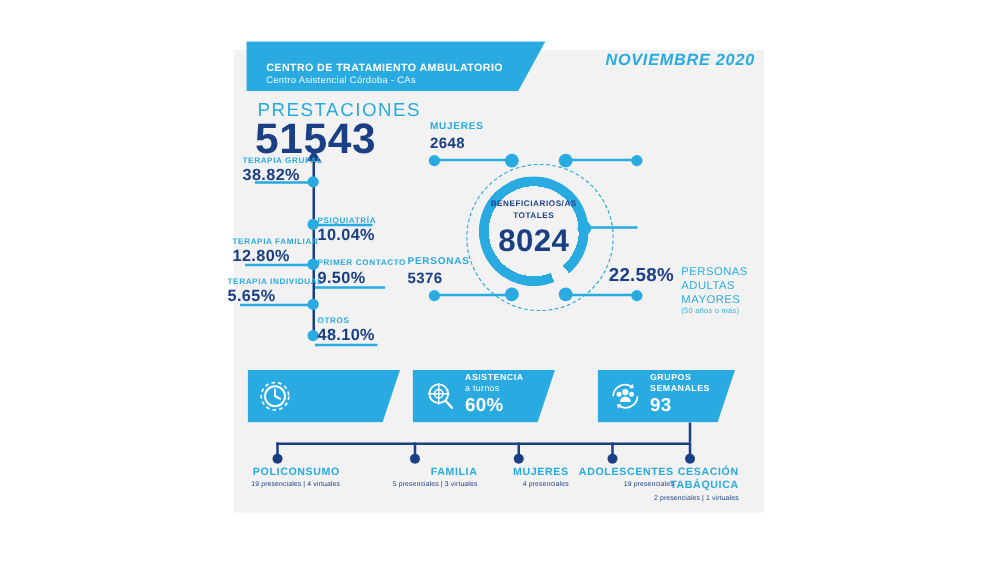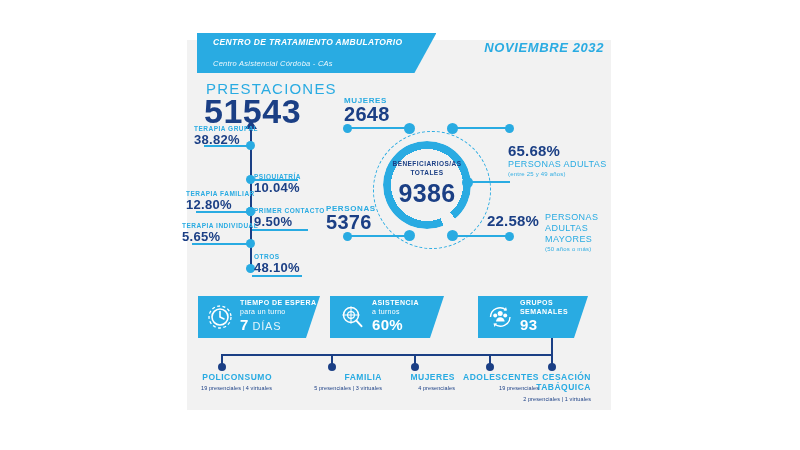--- a/index.html
+++ b/index.html
@@ -15,21 +15,21 @@
     position:absolute;left:187px;top:40px;width:424px;height:370px;
     background:#f2f2f2;
   }
 
   
   .hdr-badge{
     position:absolute;left:197px;top:33px;height:32px;
     background:#29ABE2;color:#ffffff;
     padding:4px 34px 4px 16px;
     clip-path:polygon(0 0,100% 0,calc(100% - 22px) 100%,0 100%);
-    display:flex;flex-direction:column;justify-content:space-between;font-style:italic;
+    display:flex;flex-direction:column;justify-content:flex-end;
   }
   .hdr-badge .t1{font-size:8.5px;font-weight:bold;letter-spacing:.35px;line-height:10px;}
   .hdr-badge .t2{font-size:7.5px;letter-spacing:.25px;line-height:10px;opacity:.92;}
   .hdr-month{
     position:absolute;right:196px;top:40px;
     color:#29ABE2;font-size:13px;font-weight:bold;font-style:italic;
     letter-spacing:.6px;
   }
 
   
@@ -93,21 +93,21 @@
   .donut-txt .l2{
     color:#1B3F85;font-size:25px;font-weight:bold;letter-spacing:.3px;
     line-height:28px;margin-top:2px;
   }
 
   
   .spoke{position:absolute;height:2px;background:#29ABE2;}
 
   
   .fig-label{color:#29ABE2;font-size:8px;font-weight:bold;letter-spacing:.6px;white-space:nowrap;}
-  .fig-value{color:#1B3F85;font-size:20px;font-weight:bold;letter-spacing:.3px;line-height:18px;white-space:nowrap;}
+  .fig-value{color:#1B3F85;font-size:12px;font-weight:bold;letter-spacing:.3px;line-height:18px;white-space:nowrap;}
 
   .age-pct{color:#1B3F85;font-size:15px;font-weight:bold;letter-spacing:.2px;white-space:nowrap;}
   .age-name{color:#29ABE2;font-size:9px;letter-spacing:.4px;line-height:11px;white-space:nowrap;}
   .age-sub{color:#29ABE2;font-size:6px;letter-spacing:.2px;line-height:8px;white-space:nowrap;opacity:.95;}
 
   
   .kpi{
     position:absolute;top:296px;height:42px;background:#29ABE2;color:#fff;
     clip-path:polygon(0 0,100% 0,calc(100% - 14px) 100%,0 100%);
     display:flex;align-items:center;
@@ -131,21 +131,21 @@
 <body>
 
 <div id="canvas">
 
   <div class="panel"></div>
 
   <div class="hdr-badge">
     <div class="t1">CENTRO DE TRATAMIENTO AMBULATORIO</div>
     <div class="t2">Centro Asistencial Córdoba - CAs</div>
   </div>
-  <div class="hdr-month">NOVIEMBRE 2032</div>
+  <div class="hdr-month">NOVIEMBRE 2020</div>
 
   <div class="prest-label">PRESTACIONES</div>
   <div class="prest-value">51543</div>
 
   <div class="axis-arrow"></div>
   <div class="axis-line"></div>
 
   <div class="node" style="left:246px;top:141px;"></div>
   <div class="tick-l" style="left:204px;top:145px;width:44px;"></div>
   <div class="stat-l" style="left:194px;top:125px;width:56px;">
@@ -186,21 +186,21 @@
   <div class="stat-r" style="left:254px;top:253px;width:60px;">
     <div class="stat-name">OTROS</div>
     <div class="stat-pct">48.10%</div>
   </div>
 
   <div class="donut-dash"></div>
   <div class="donut-ring"></div>
   <div class="donut-txt">
     <div class="l1">BENEFICIARIOS/AS</div>
     <div class="l1">TOTALES</div>
-    <div class="l2">9386</div>
+    <div class="l2">8024</div>
   </div>
 
   <div class="spoke" style="left:348px;top:127px;width:60px;"></div>
   <div class="node" style="left:343px;top:124px;"></div>
   <div class="node" style="left:404px;top:123px;width:11px;height:11px;"></div>
   <div style="position:absolute;left:344px;top:96px;">
     <div class="fig-label">MUJERES</div>
     <div class="fig-value">2648</div>
   </div>
 
@@ -217,46 +217,36 @@
   <div class="node" style="left:505px;top:124px;"></div>
 
   <div class="spoke" style="left:466px;top:181px;width:44px;"></div>
   <div class="node" style="left:462px;top:177px;width:11px;height:11px;"></div>
 
   <div class="spoke" style="left:452px;top:235px;width:58px;"></div>
   <div class="node" style="left:447px;top:230px;width:11px;height:11px;"></div>
   <div class="node" style="left:505px;top:232px;"></div>
 
 
-  <div style="position:absolute;left:508px;top:142px;">
-    <div class="age-pct">65.68%</div>
-    <div class="age-name">PERSONAS ADULTAS</div>
-    <div class="age-sub">(entre 25 y 49 años)</div>
-  </div>
 
   <div style="position:absolute;left:487px;top:212px;display:flex;align-items:flex-start;gap:6px;">
     <div class="age-pct">22.58%</div>
     <div style="width:60px;">
       <div class="age-name" style="white-space:normal;">PERSONAS ADULTAS MAYORES</div>
       <div class="age-sub">(50 años o más)</div>
     </div>
   </div>
 
   <div class="kpi" style="left:198px;width:122px;">
     <div class="ic">
       <svg width="26" height="26" viewBox="0 0 26 26">
         <circle cx="13" cy="13" r="11" fill="none" stroke="#fff" stroke-width="1.3" stroke-dasharray="3 2.4"></circle>
         <circle cx="13" cy="13" r="8" fill="none" stroke="#fff" stroke-width="1.6"></circle>
         <path d="M13 7.5 L13 13 L17 15" fill="none" stroke="#fff" stroke-width="1.6" stroke-linecap="round"></path>
       </svg>
-    </div>
-    <div class="tx">
-      <div class="k1">TIEMPO DE ESPERA</div>
-      <div class="k2">para un turno</div>
-      <div class="k3"><span>7</span><span class="unit"> DÍAS</span></div>
     </div>
   </div>
 
   <div class="kpi" style="left:330px;width:114px;">
     <div class="ic">
       <svg width="26" height="26" viewBox="0 0 26 26">
         <circle cx="12" cy="11" r="7.5" fill="none" stroke="#fff" stroke-width="1.5"></circle>
         <circle cx="12" cy="11" r="3.4" fill="none" stroke="#fff" stroke-width="1.2"></circle>
         <path d="M12 2.5 L12 19.5 M3.5 11 L20.5 11" stroke="#fff" stroke-width="1.1"></path>
         <path d="M17.4 16.6 L22.5 22.2" stroke="#fff" stroke-width="2" stroke-linecap="round"></path>

